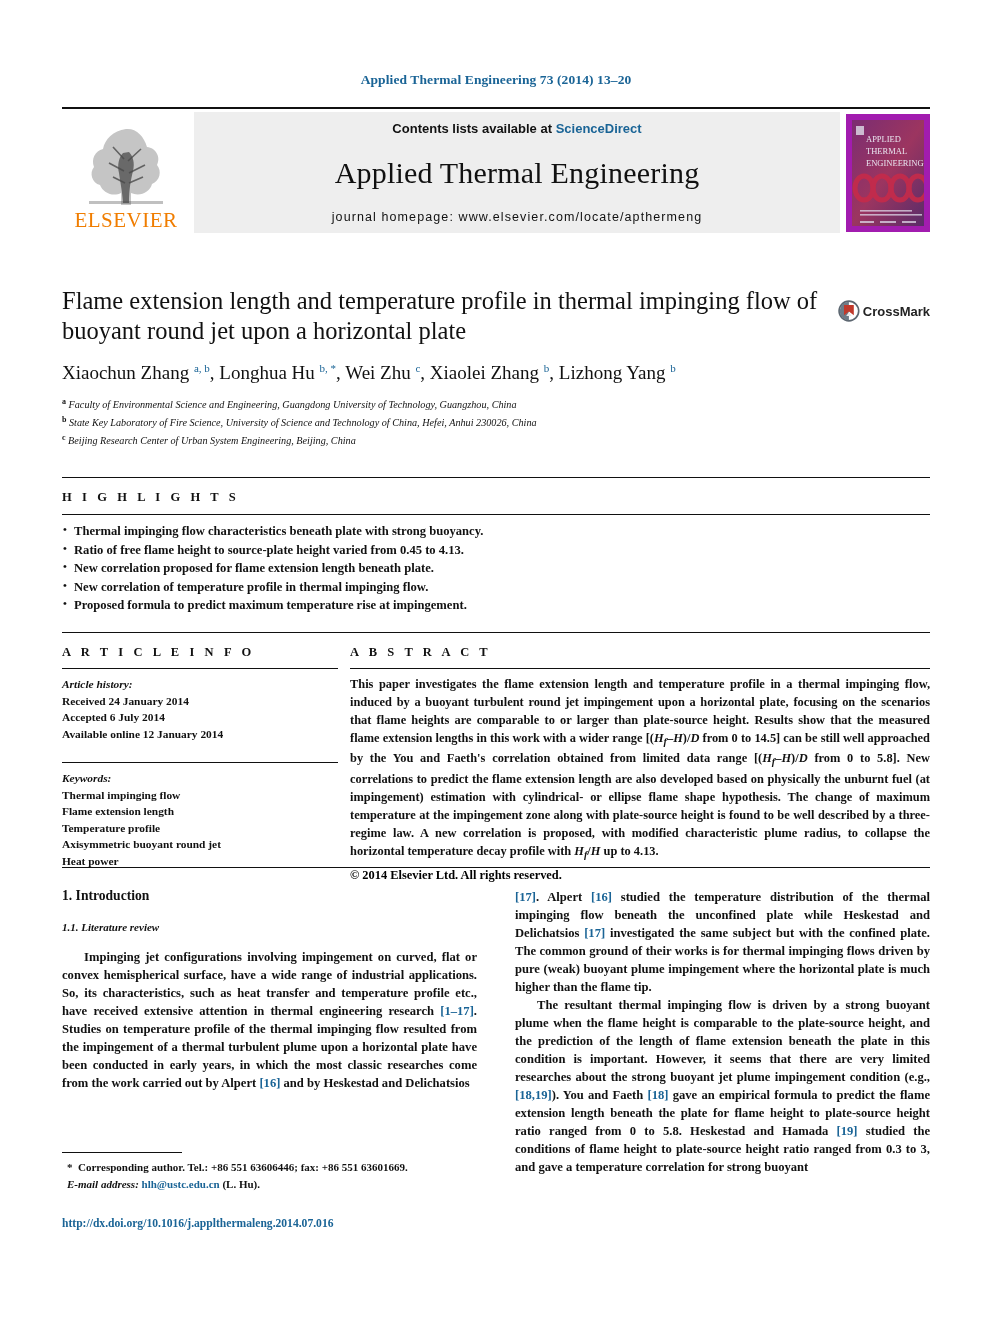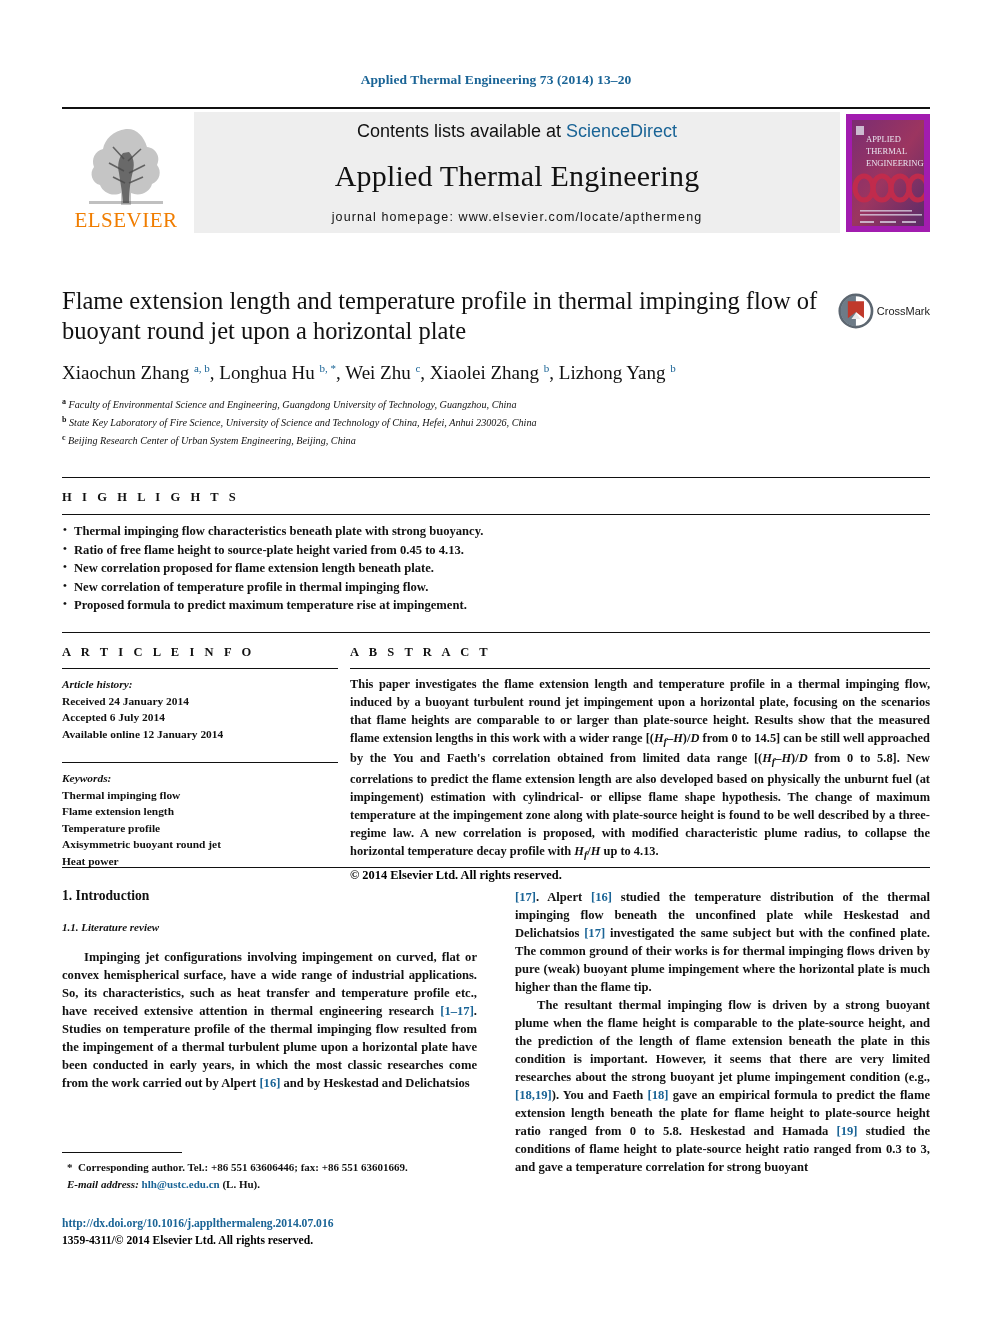--- a/index.html
+++ b/index.html
@@ -79,22 +79,23 @@
     flex-direction: column;
     justify-content: space-between;
     align-items: center;
     padding: 9px 0 9px 0;
     box-sizing: border-box;
     margin-left: 4px;
     margin-right: 6px;
   }
   .contents-line {
     font-family: "Liberation Sans", sans-serif;
-    font-size: 18px;
-    color: #111;
+    font-size: 13px;
+    color: #111;
+    font-weight: bold;
   }
   .contents-line .sd { color: #1a6496; }
   .journal-name {
     font-family: "Liberation Serif", serif;
     font-size: 30px;
     color: #111;
     letter-spacing: .2px;
   }
   .homepage-line {
     font-family: "Liberation Sans", sans-serif;
@@ -135,22 +136,22 @@
     right: 0;
     top: 2px;
     width: 92px;
     height: 46px;
     display: flex;
     align-items: center;
     gap: 3px;
   }
   .crossmark-text {
     font-family: "Liberation Sans", sans-serif;
-    font-size: 11px;
-    font-weight: normal;
+    font-size: 13px;
+    font-weight: bold;
     color: #222;
     line-height: 1;
   }
   .authors {
     margin-top: 14px;
     font-size: 19px;
     line-height: 1.3;
     color: #111;
   }
   .authors sup { color: #1a6496; font-size: 11px; }
@@ -480,16 +481,15 @@
     <div class="fn-indent"><b>*</b>&nbsp; Corresponding author. Tel.: +86 551 63606446; fax: +86 551 63601669.</div>
     <div class="fn-indent">
       <span class="fn-email">E-mail address:</span>
       <span class="link">hlh@ustc.edu.cn</span>
       <span>(L. Hu).</span>
     </div>
   </div>
 
   <div class="doiblock">
     <div class="doi-link">http://dx.doi.org/10.1016/j.applthermaleng.2014.07.016</div>
-    <div>1359-4311/© 2014 Elsevier Ltd. All rights reserved.</div>
   </div>
 
 </div>
 
 </body></html>

